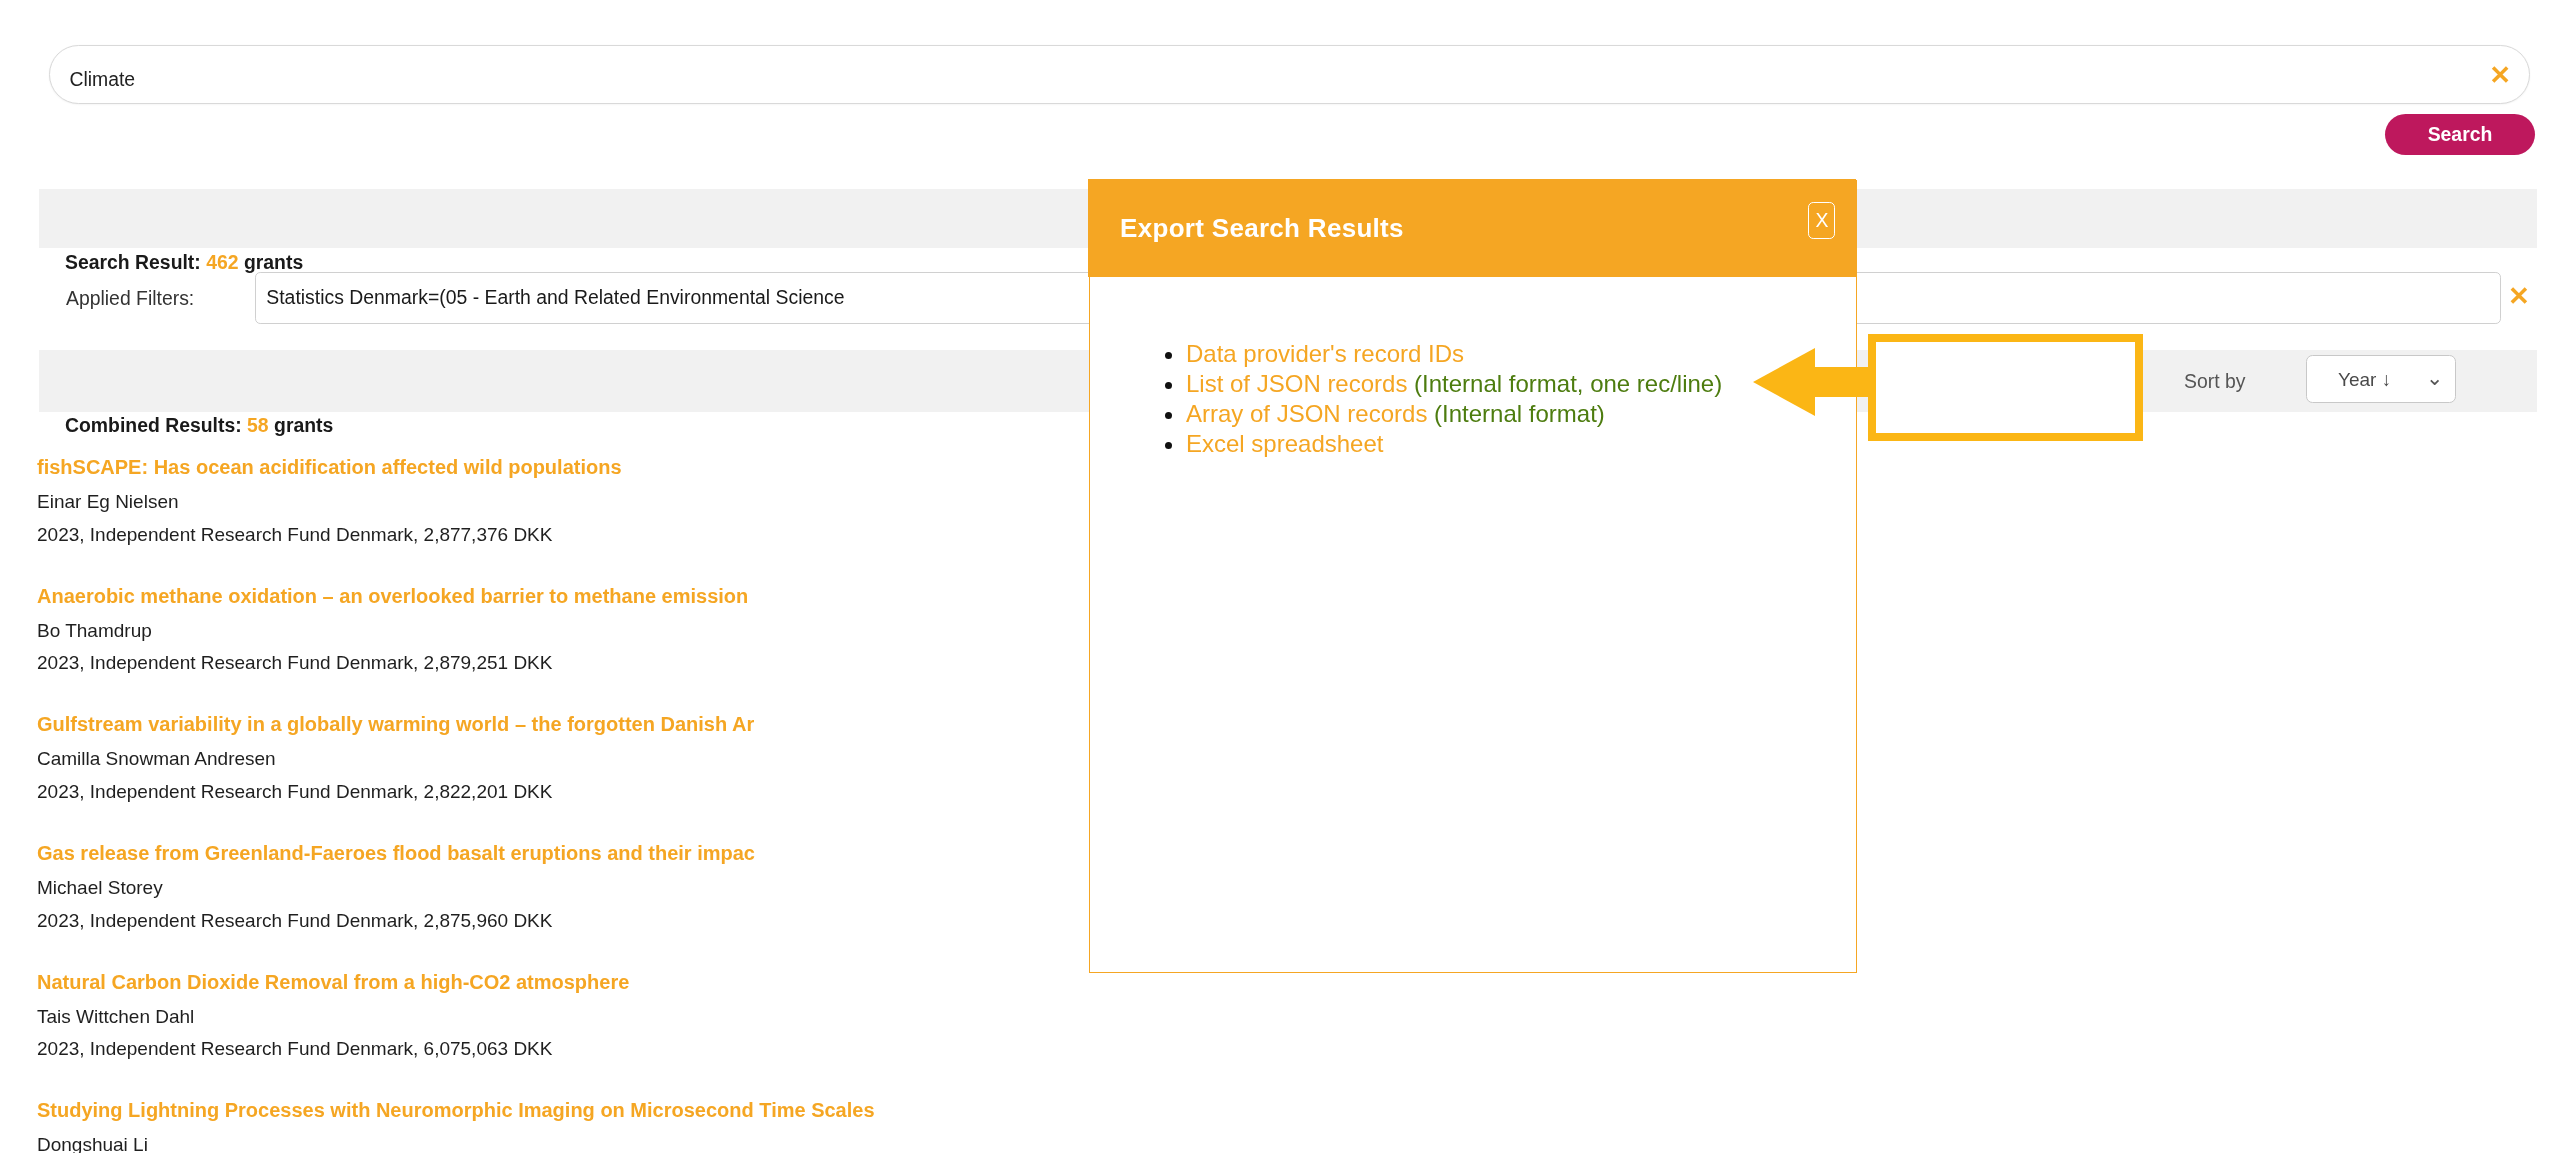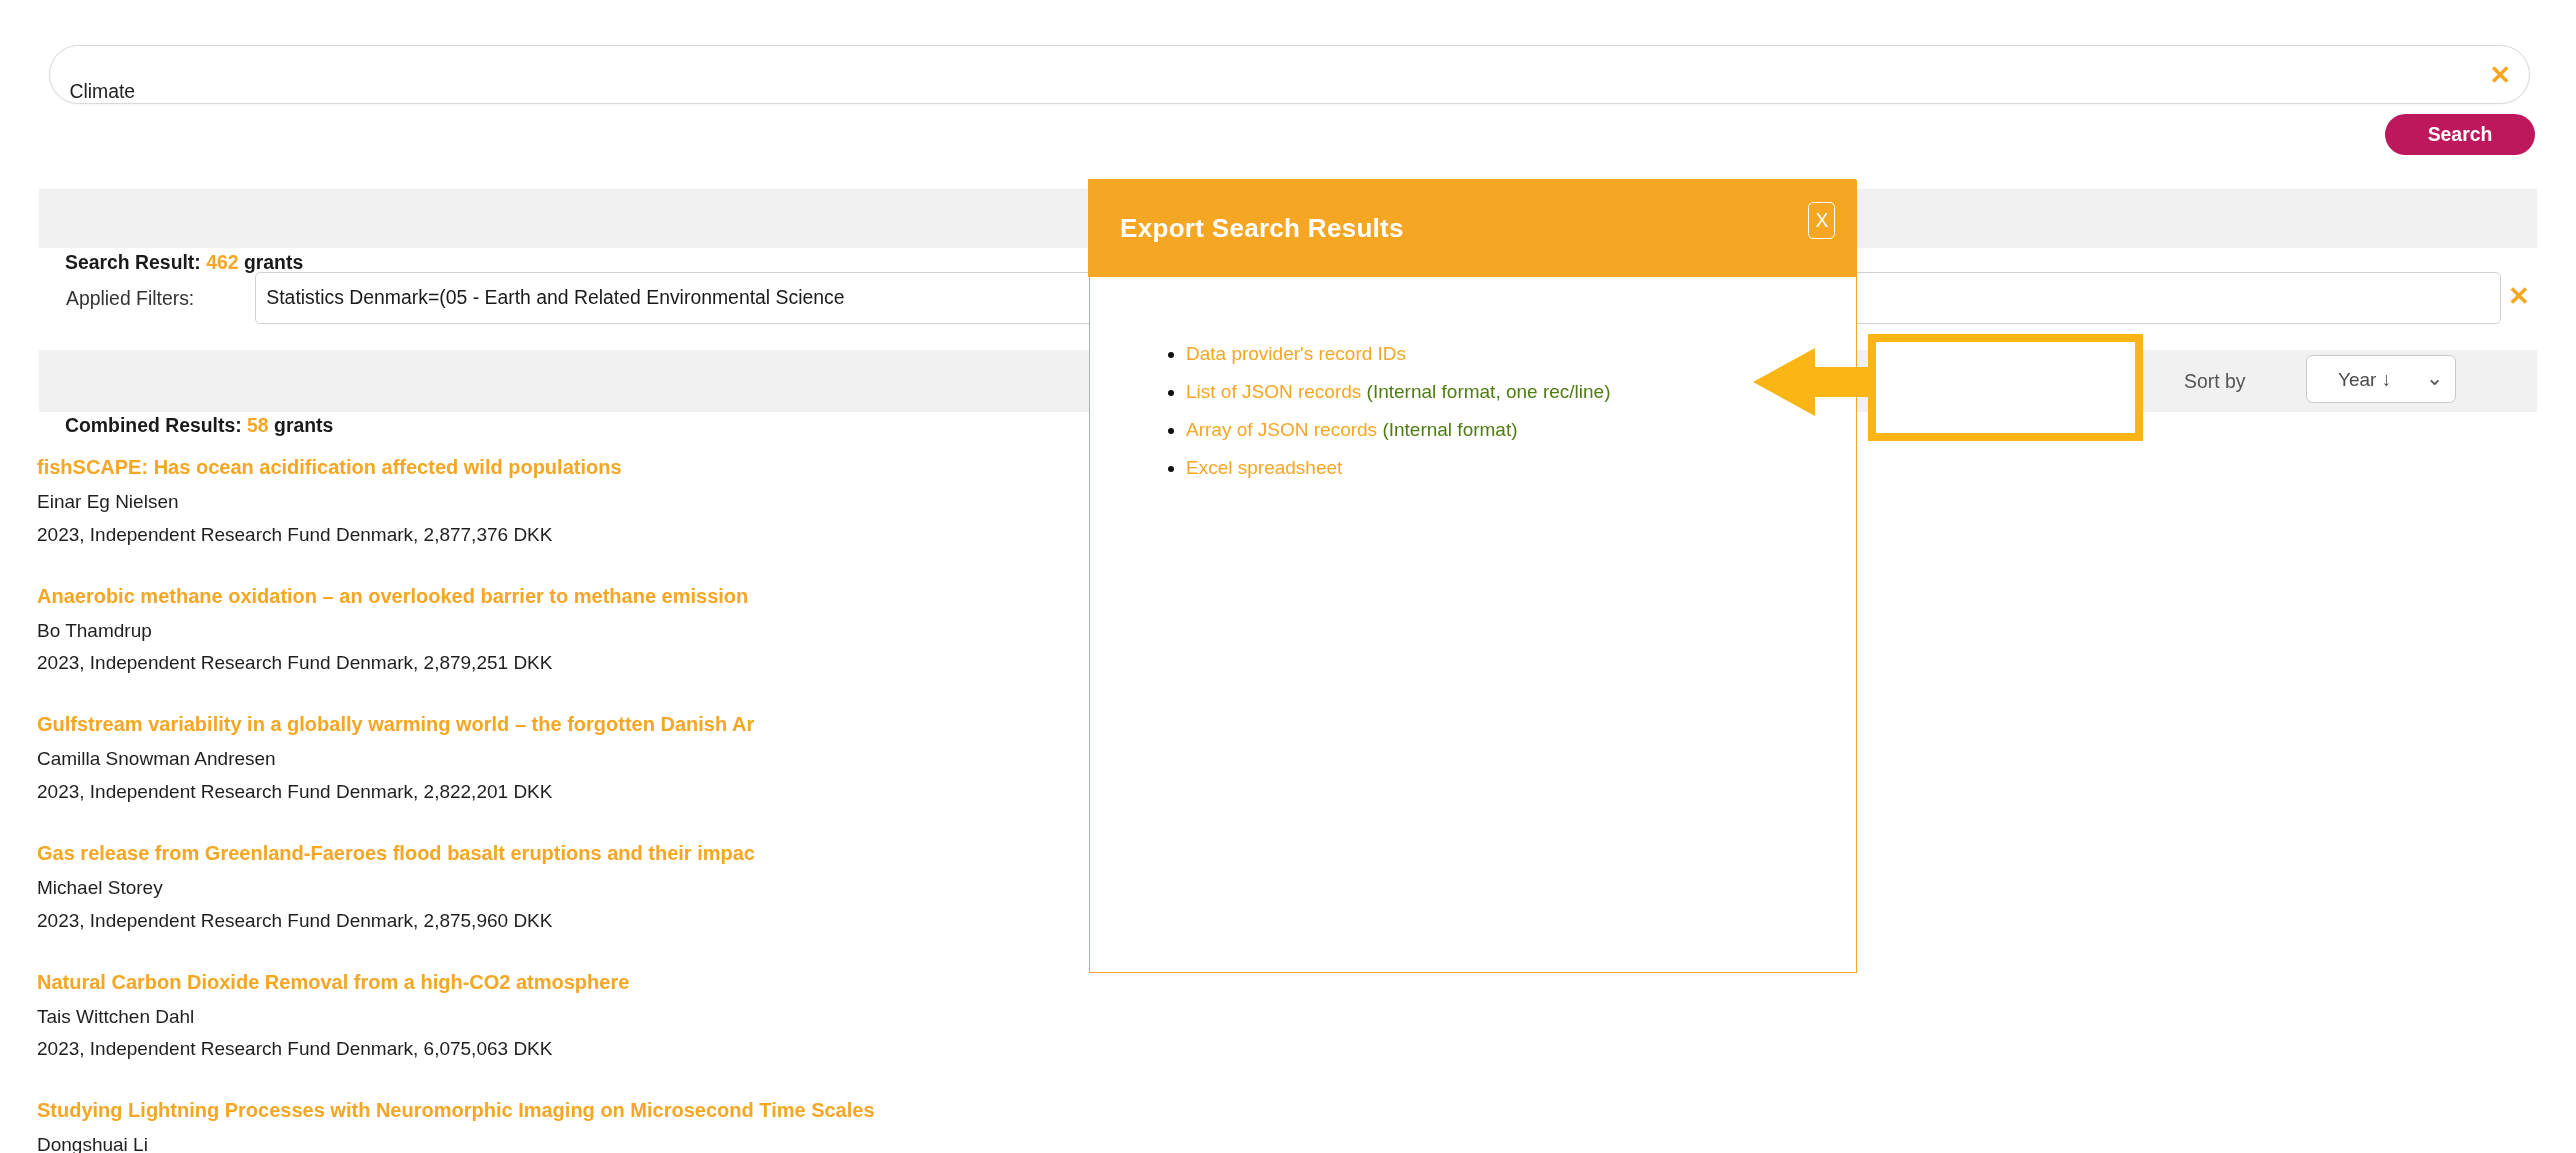--- a/index.html
+++ b/index.html
@@ -4,21 +4,21 @@
 <style>
   * { margin:0; padding:0; box-sizing:border-box; }
   html,body { width:2576px; height:1154px; overflow:hidden; background:#fff;
     font-family:"Liberation Sans", sans-serif; color:#1f1f1f; }
   .page { position:relative; width:2576px; height:1154px; overflow:hidden; }
 
   
   .search-pill { position:absolute; left:49px; top:45px; width:2481px; height:59px;
     background:#fff; border:1.3px solid #d9d9d9; border-radius:30px;
     box-shadow:0 0.6px 1.9px rgba(0,0,0,0.06); }
-  .search-pill .value { position:absolute; left:19.4px; top:16px; line-height:58px; font-size:19.4px; color:#222; }
+  .search-pill .value { position:absolute; left:19.4px; top:4px; line-height:58px; font-size:19.4px; color:#222; }
   .search-pill .clear { position:absolute; right:18px; top:0; line-height:58px;
     font-size:26px; font-weight:bold; color:#F5A623; cursor:pointer; }
   .search-btn { position:absolute; left:2385px; top:114px; width:150px; height:41px;
     background:#be185d; border-radius:20.7px; color:#fff; font-weight:bold; font-size:19.4px;
     display:flex; align-items:center; justify-content:center; cursor:pointer; }
 
   
   .bar { position:absolute; left:39px; width:2498px; background:#F1F1F1; }
   .bar1 { top:189px; height:59px; }
   .bar2 { top:350px; height:62px; }
@@ -60,21 +60,21 @@
   .modal { position:absolute; left:1089px; top:180px; width:768px; height:793px;
     background:#fff; border:1.9px solid #F5A623; z-index:50; }
   .modal-header { position:absolute; left:-1.9px; top:-1.9px; width:768px; height:98px; background:#F5A623; }
   .modal-title { position:absolute; left:32px; top:0; line-height:98px; color:#fff;
     font-weight:bold; font-size:26px; letter-spacing:0.3px; }
   .modal-close { position:absolute; right:20.7px; top:23px; width:27px; height:37px;
     border:1.9px solid #fff; border-radius:5.2px; color:#fff; font-size:19.4px;
     display:flex; align-items:center; justify-content:center; cursor:pointer; }
   .modal-body { position:absolute; left:0; top:96px; width:764px; }
   .modal-body ul { margin-top:62px; padding-left:96px; }
-  .modal-body li { font-size:19px; line-height:30px; color:#111;margin-top:8px; }
+  .modal-body li { font-size:24px; line-height:30px; color:#111; }
   .modal-body li::marker { color:#111; }
   .opt-link { color:#F5A623; cursor:pointer; }
   .opt-note { color:#4d7c0f; }
 
   
   .hl-box { position:absolute; left:1868px; top:334px; width:275px; height:107px;
     background:#fff; border:8.4px solid #FBB615; z-index:60; }
   .arrow-head { position:absolute; left:1753px; top:348px; width:0; height:0;
     border-top:34px solid transparent; border-bottom:34px solid transparent;
     border-right:62px solid #FBB615; z-index:61; }

